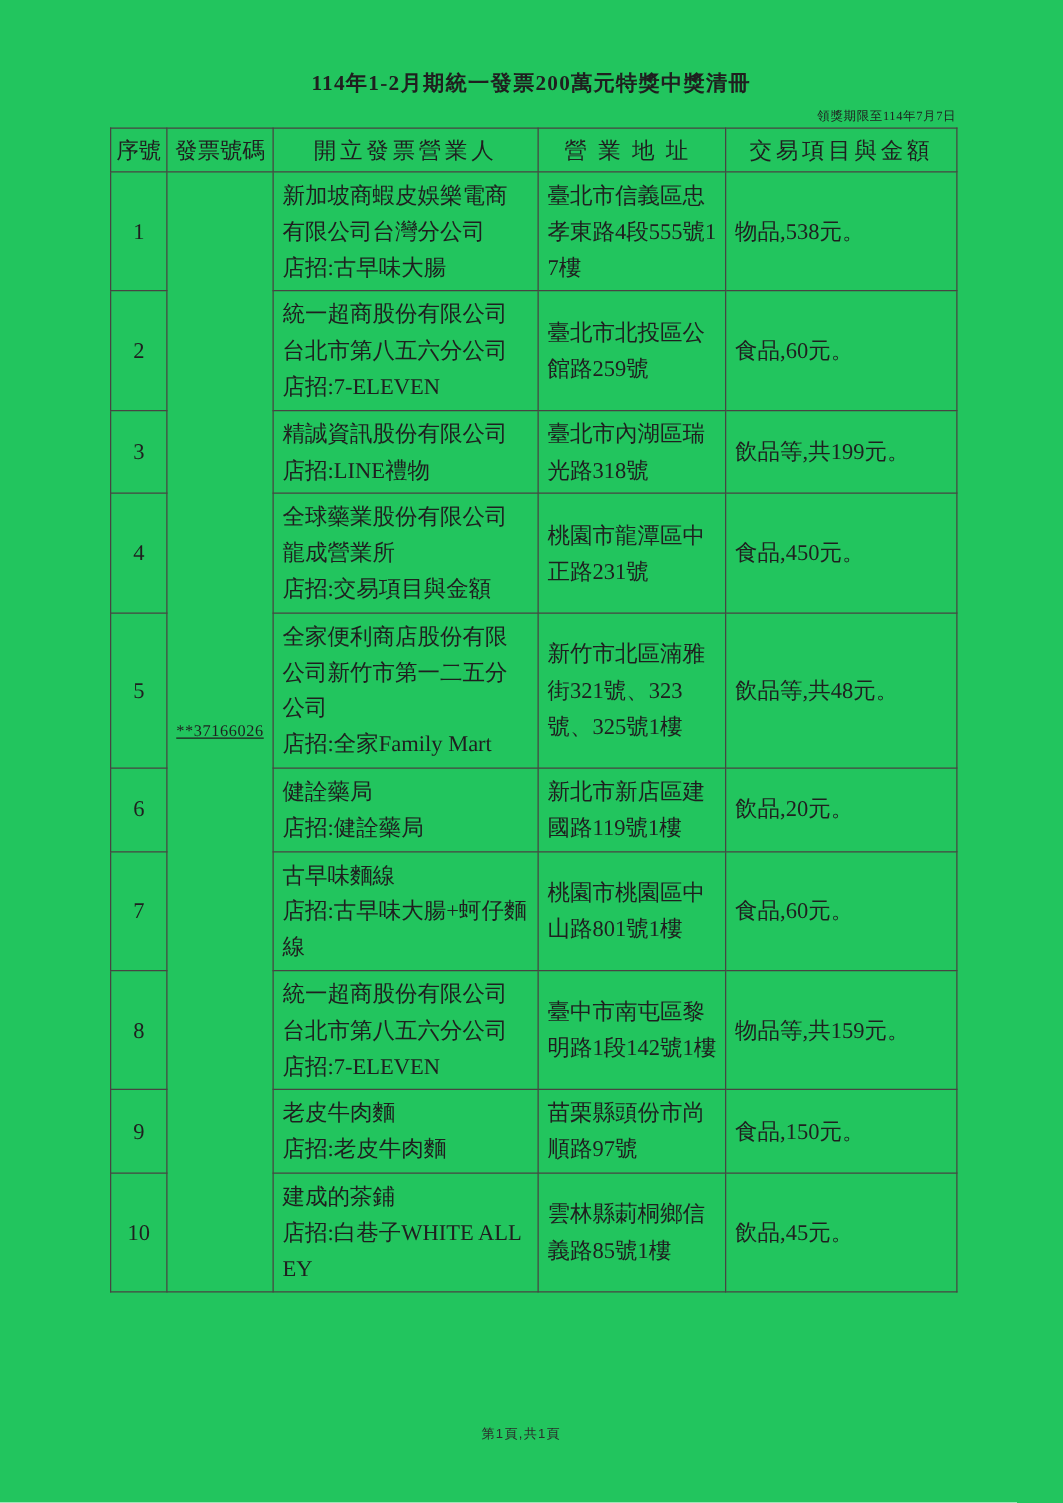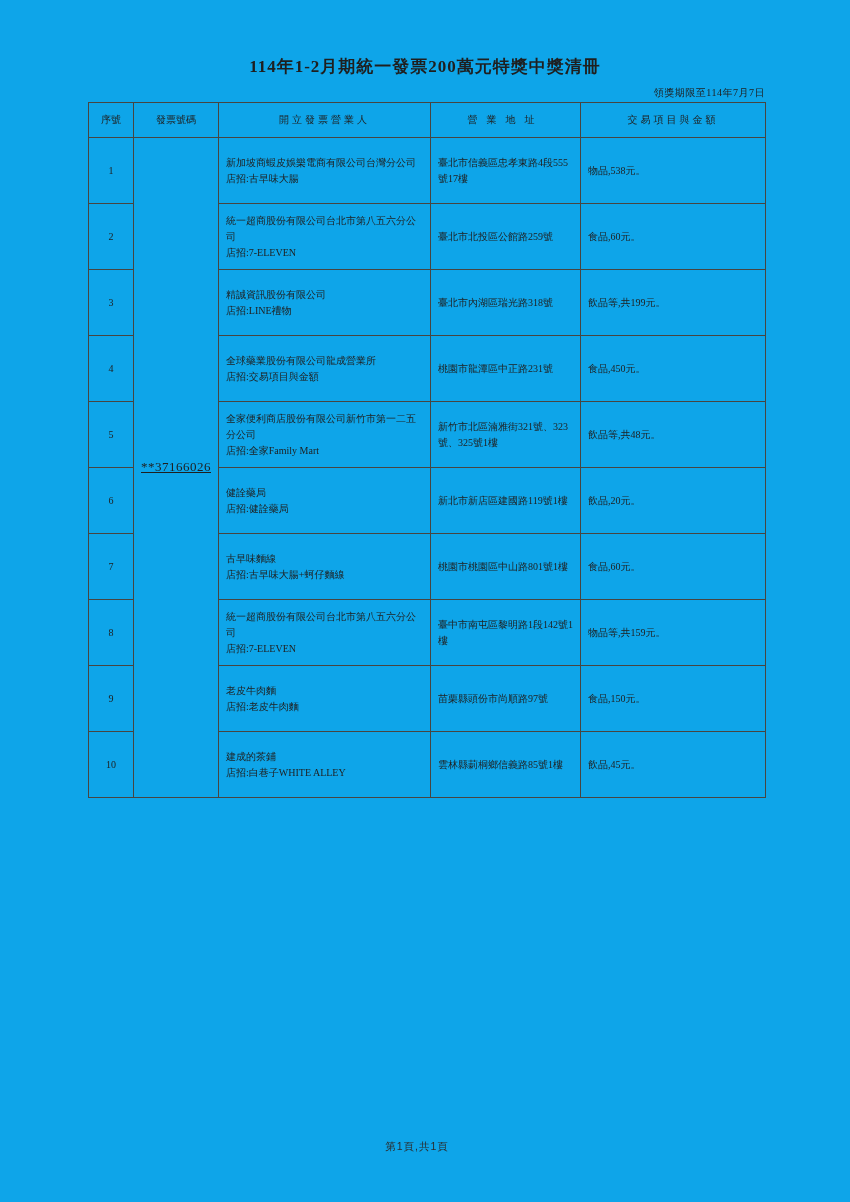--- a/index.html
+++ b/index.html
@@ -1,20 +1,20 @@
 <!DOCTYPE html>
 <html><head>
 <meta charset="utf-8">
 <style>
   * { box-sizing: border-box; }
   html, body { margin: 0; padding: 0; background: #ffffff; }
   .sheet {
     width: 850px; height: 1202px;
     position: relative;
-    background: #0ea5e9;
+    background: #22c55e;
     font-family: "Liberation Serif", "DejaVu Serif", serif;
     color: #1f1f1f;
     overflow: hidden;
   }
   .title {
     margin: 0;
     padding-top: 55px;
     text-align: center;
     font-size: 17px;
     font-weight: bold;
@@ -29,21 +29,21 @@
   }
   table.prize-table {
     border-collapse: collapse;
     table-layout: fixed;
     width: 677px;
     margin-left: 88px;
   }
   .prize-table th, .prize-table td {
     border: 1.4px solid #474542;
     font-weight: normal;
-    font-size: 10px;
+    font-size: 18px;
   }
   .prize-table thead tr { height: 35px; }
   .prize-table th { text-align: center; padding: 2px; }
   th.h-business { letter-spacing: 3px; }
   th.h-address  { letter-spacing: 9px; }
   th.h-txn      { letter-spacing: 3px; }
   .prize-table tbody tr { height: 66px; }
   .prize-table td {
     vertical-align: middle;
     padding: 4px 7px;

